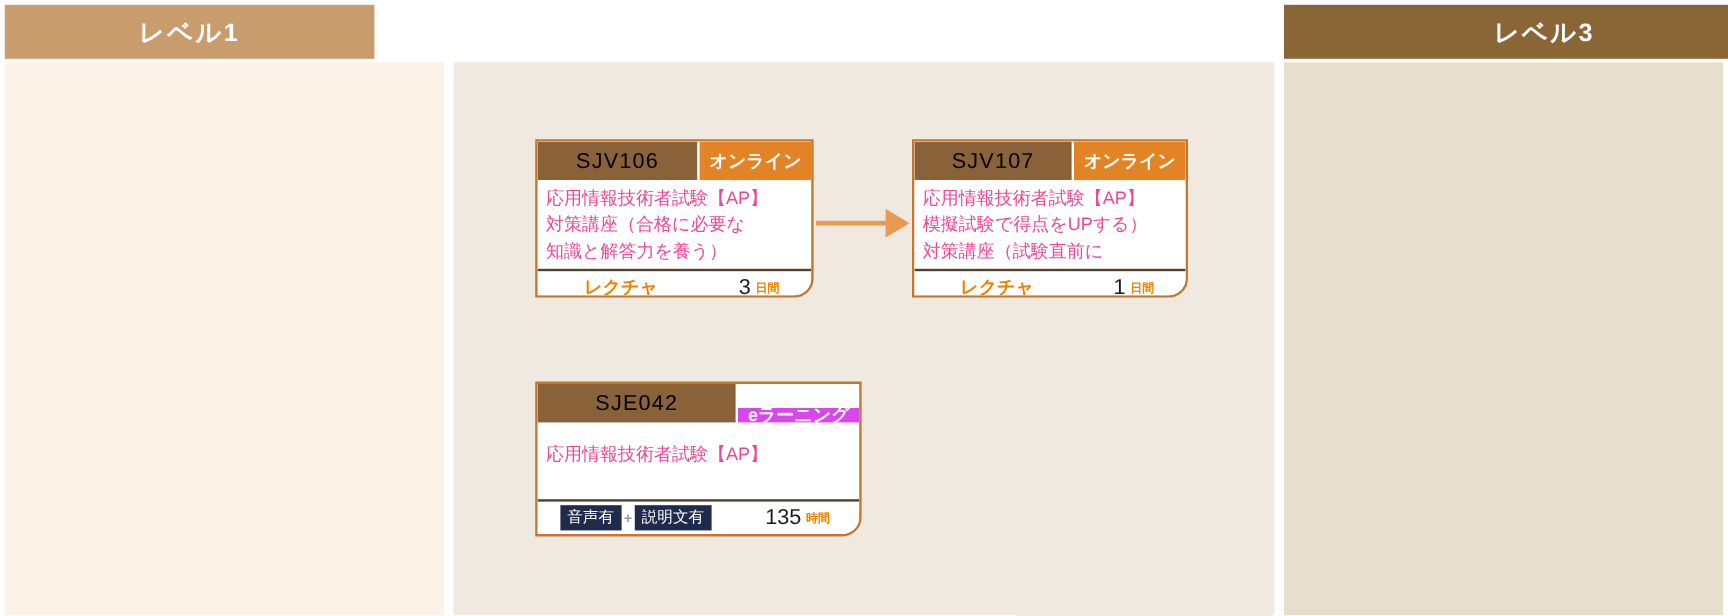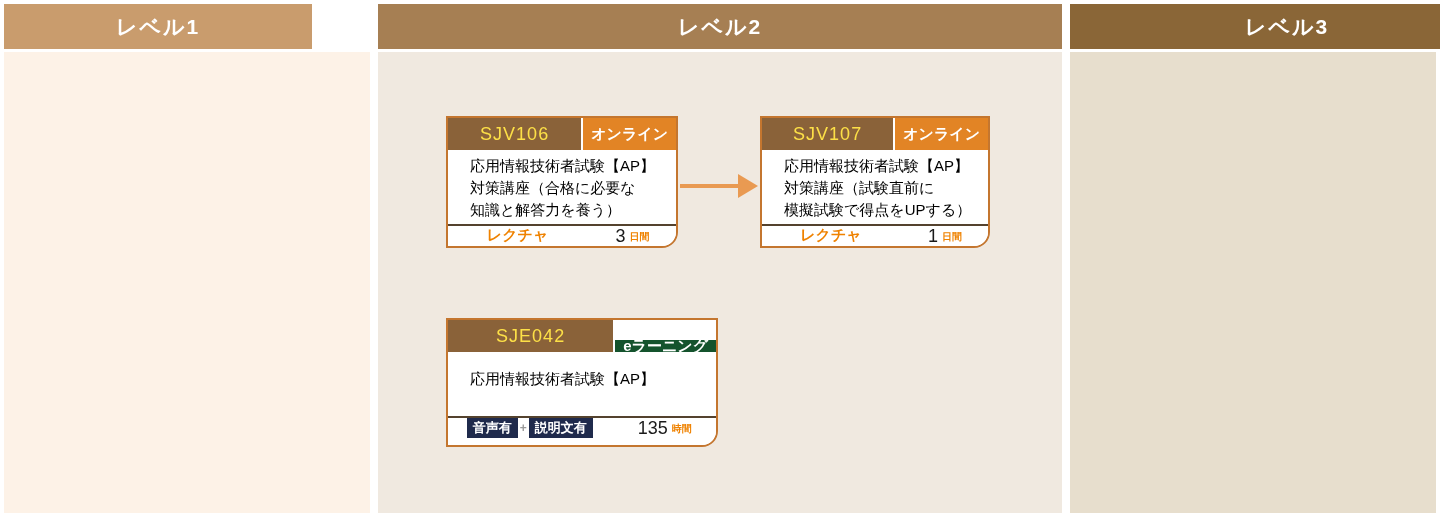--- a/index.html
+++ b/index.html
@@ -29,74 +29,71 @@
     position:absolute; display:flex; flex-direction:column;
     background:#ffffff; border:2px solid #c4762f;
     border-radius:0 0 16px 0; overflow:hidden;
   }
   #card-sjv106 { left:446px; top:116px; width:232px; height:132px; }
   #card-sjv107 { left:760px; top:116px; width:230px; height:132px; }
   #card-sje042 { left:446px; top:318px; width:272px; height:129px; }
 
   .card-head { display:flex; height:32px; gap:2px; margin-bottom:2px; background:#ffffff; flex:0 0 auto; }
   .card-code {
-    flex:1; background:#8a6239; color:#fde047;
+    flex:1; background:#8a6239; color:#000000;
     display:flex; align-items:center; justify-content:center;
     font-size:18px; letter-spacing:1px;
   }
   .badge {
     display:flex; align-items:center; justify-content:center;
     color:#ffffff; font-weight:bold; font-size:15px; padding:0 8px; white-space:nowrap;
   }
   .badge-online    { background:#e28425; }
-  .badge-elearning { background:#14532d;margin-top:20px; }
+  .badge-elearning { background:#d946ef;margin-top:20px; }
 
   .card-body {
-    flex:1; background:#ffffff; padding:3px 22px;
-    font-size:15px; line-height:22px; color:#000000; font-weight:500;
+    flex:1; background:#ffffff; padding:3px 7px;
+    font-size:15px; line-height:22px; color:#ec4899; font-weight:500;
     white-space:nowrap;
   }
   #card-sje042 .card-body { padding-top:14px; }
 
   .card-foot {
     flex:0 0 auto; height:29px; border-top:2px solid #54422e;
-    display:flex; align-items:flex-start; background:#ffffff;
+    display:flex; align-items:center; background:#ffffff;
   }
   .foot-left { width:61%; display:flex; align-items:center; justify-content:center; gap:2px; }
   .lecture-label { color:#ef8200; font-weight:bold; font-size:15px; }
   .foot-sep { width:2px; background:#54422e; }
   .foot-right { flex:1; display:flex; align-items:center; justify-content:center; gap:4px; }
   .duration-num  { font-size:18px; color:#1a1a1a; }
   .duration-unit { font-size:10px; color:#ef8200; font-weight:bold; }
 
   .chip {
-    background:#1f2a4c; color:#ffffff; font-size:13px; font-weight:bold;
+    background:#1f2a4c; color:#ffffff; font-size:13px; font-weight:normal;
     padding:2px 6px; line-height:1.25; white-space:nowrap;
   }
   .chip-joiner { color:#9a9a9a; font-size:12px; font-weight:bold; }
 
   
   .arrow { position:absolute; left:680px; top:174px; width:78px; height:24px; }
   .arrow-line { position:absolute; left:0; top:10px; width:60px; height:4px; background:#e99a52; }
   .arrow-head {
     position:absolute; right:0; top:0; width:0; height:0;
     border-top:12px solid transparent; border-bottom:12px solid transparent;
     border-left:20px solid #e99a52;
   }
 </style>
 </head>
 <body>
 
 <div class="page">
 
   <div class="col-header" id="col1-header">
     <span>レベル1</span>
-  </div>
-  <div class="col-header" id="col2-header">
-    <span>レベル2</span>
   </div>
   <div class="col-header" id="col3-header">
     <span>レベル3</span>
   </div>
 
   <div class="col-body" id="col1-body"></div>
   <div class="col-body" id="col2-body"></div>
   <div class="col-body" id="col3-body"></div>
 
   <div class="card" id="card-sjv106">
@@ -126,22 +123,22 @@
     <div class="arrow-head"></div>
   </div>
 
   <div class="card" id="card-sjv107">
     <div class="card-head">
       <div class="card-code">SJV107</div>
       <div class="badge badge-online">オンライン</div>
     </div>
     <div class="card-body">
       <div>応用情報技術者試験【AP】</div>
+      <div>模擬試験で得点をUPする）</div>
       <div>対策講座（試験直前に</div>
-      <div>模擬試験で得点をUPする）</div>
     </div>
     <div class="card-foot">
       <div class="foot-left">
         <span class="lecture-label">レクチャ</span>
       </div>
       <div class="foot-sep"></div>
       <div class="foot-right">
         <span class="duration-num">1</span>
         <span class="duration-unit">日間</span>
       </div>

